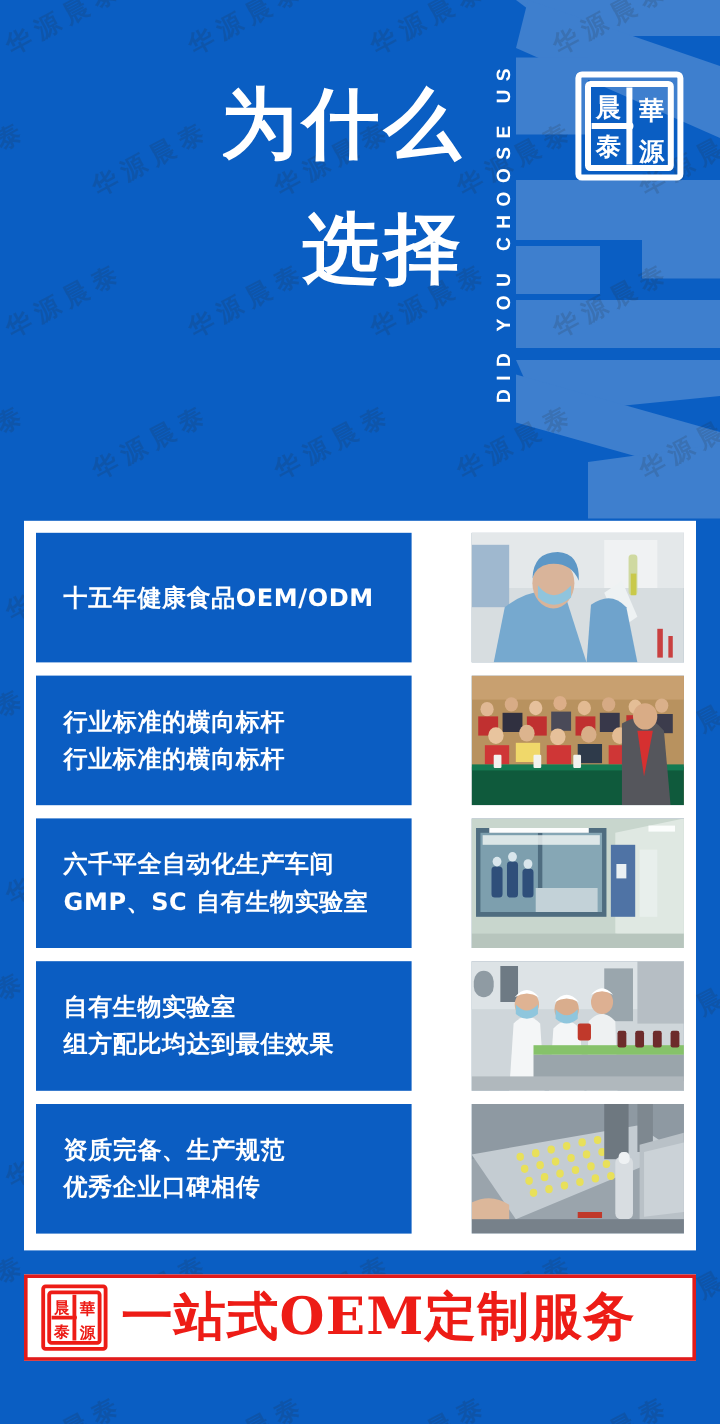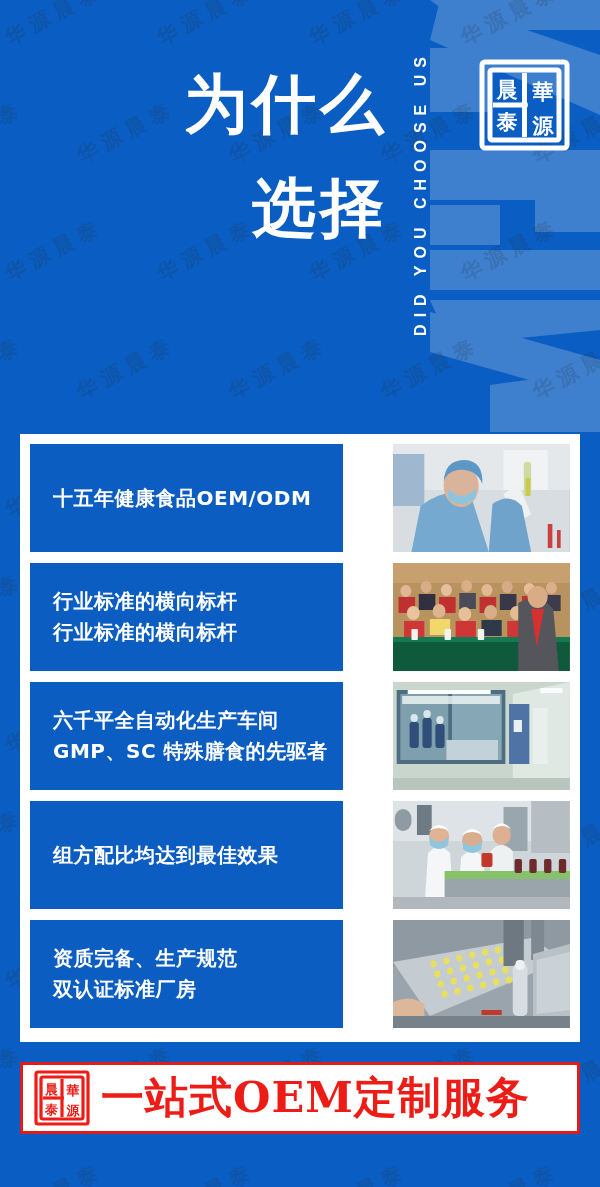--- a/index.html
+++ b/index.html
@@ -291,21 +291,21 @@
           <path d="M136 108 L136 40 Q158 28 174 46 L180 108 Z" fill="#55565c"></path>
           <circle cx="157" cy="34" r="11" fill="#d9ac86"></circle>
           <path d="M150 46 L156 84 L164 46 Z" fill="#d63030"></path>
         </svg>
       </div>
     </div>
 
     <div class="card">
       <div class="card-text">
         <div class="ln">六千平全自动化生产车间</div>
-        <div class="ln">GMP、SC 特殊膳食的先驱者</div>
+        <div class="ln">GMP、SC 自有生物实验室</div>
       </div>
       <div class="card-photo">
         <svg viewBox="0 0 192 108" preserveAspectRatio="none">
           <rect width="192" height="108" fill="#d5dfd8"></rect>
           <polygon points="0,0 192,0 192,108 0,108" fill="#c8d6cd"></polygon>
           <polygon points="130,12 192,0 192,108 130,96" fill="#dfe8e2"></polygon>
           <rect x="4" y="8" width="118" height="74" fill="#4f6d80"></rect>
           <rect x="8" y="12" width="52" height="66" fill="#7d9fae"></rect>
           <rect x="64" y="12" width="54" height="66" fill="#86a7b5"></rect>
           <rect x="10" y="14" width="106" height="8" fill="#f2f7f5" opacity=".8"></rect>
@@ -325,20 +325,21 @@
           <rect x="152" y="26" width="16" height="56" fill="#e8efec"></rect>
           <rect x="160" y="6" width="24" height="5" fill="#fbfdfc"></rect>
           <rect x="16" y="8" width="90" height="4" fill="#fcfdfd"></rect>
           <rect x="0" y="96" width="192" height="12" fill="#b7c5bd"></rect>
         </svg>
       </div>
     </div>
 
     <div class="card">
       <div class="card-text">
+        <div class="ln">自有生物实验室</div>
         <div class="ln">组方配比均达到最佳效果</div>
       </div>
       <div class="card-photo">
         <svg viewBox="0 0 192 108" preserveAspectRatio="none">
           <rect width="192" height="108" fill="#cfd6da"></rect>
           <rect x="0" y="0" width="192" height="40" fill="#dde3e6"></rect>
           <rect x="2" y="8" width="18" height="22" rx="9" fill="#8f9ba3"></rect>
           <rect x="26" y="4" width="16" height="30" fill="#6e7a84"></rect>
           <rect x="150" y="0" width="42" height="52" fill="#b6bec4"></rect>
           <rect x="120" y="6" width="26" height="44" fill="#9aa6ad"></rect>
@@ -363,21 +364,21 @@
             <rect x="180" y="58" width="8" height="14" rx="2"></rect>
           </g>
           <rect x="0" y="96" width="192" height="12" fill="#b0b8bd"></rect>
         </svg>
       </div>
     </div>
 
     <div class="card">
       <div class="card-text">
         <div class="ln">资质完备、生产规范</div>
-        <div class="ln">双认证标准厂房</div>
+        <div class="ln">优秀企业口碑相传</div>
       </div>
       <div class="card-photo">
         <svg viewBox="0 0 192 108" preserveAspectRatio="none">
           <rect width="192" height="108" fill="#9aa4ac"></rect>
           <polygon points="0,0 192,0 192,30 0,46" fill="#8e99a2"></polygon>
           <polygon points="0,42 150,18 186,40 40,96" fill="#c4ccd2"></polygon>
           <g fill="#e8e05a">
             <circle cx="44" cy="44" r="3.4"></circle>
               <circle cx="58" cy="41" r="3.4"></circle>
               <circle cx="72" cy="38" r="3.4"></circle>

